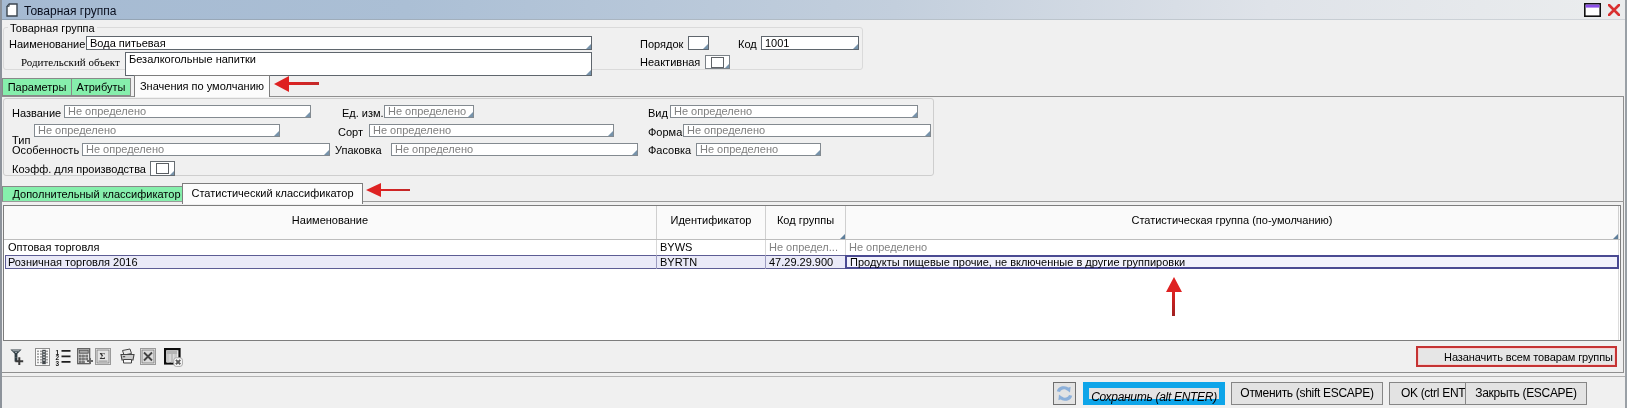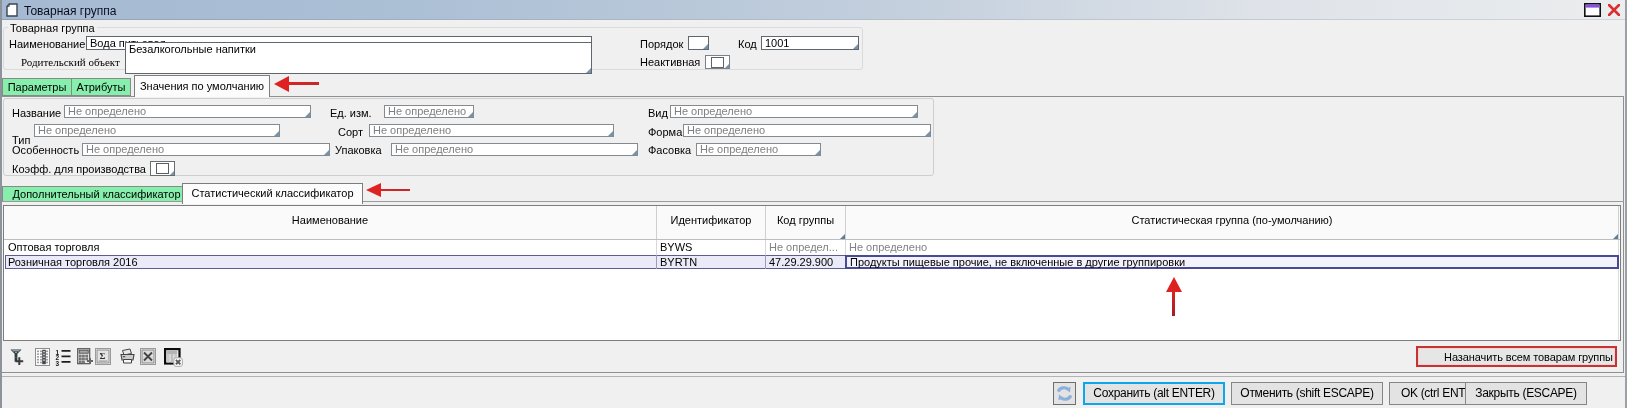--- a/index.html
+++ b/index.html
@@ -43,41 +43,41 @@
 <div class="lbl" style="left:9px;top:37px;">Наименование</div>
 <div class="inp" style="left:86px;top:36px;width:506px;height:14px;">Вода питьевая<i class="tri"></i></div>
 <div class="lbl" style="left:640px;top:37px;">Порядок</div>
 <div class="inp" style="left:688px;top:36px;width:21px;height:14px;">
     <i class="tri"></i>
   </div>
 <div class="lbl" style="left:738px;top:37px;">Код</div>
 <div class="inp" style="left:761px;top:36px;width:98px;height:14px;">1001<i class="tri"></i></div>
 
 <div class="lbl" style="left:21px;top:55px;font-family:Liberation Serif, serif;">Родительский объект</div>
-<div class="inp" style="left:125px;top:42px;width:467px;height:32px;">Безалкогольные напитки<i class="tri"></i></div>
+<div class="inp" style="left:125px;top:52px;width:467px;height:24px;">Безалкогольные напитки<i class="tri"></i></div>
 <div class="lbl" style="left:640px;top:55px;">Неактивная</div>
 <div class="ab" style="left:705px;top:55px;width:25px;height:14px;background:#fff;border:1px solid #7b8187;">
   <div class="ab" style="left:5px;top:1px;width:13px;height:11px;background:#fff;border:1px solid #606468;"></div>
   <i class="tri" style="border-left-width:4px;border-bottom-width:4px;"></i>
 </div>
 
 <div class="tab" style="left:2px;top:78px;width:70px;height:18px;line-height:17px;">Параметры</div>
 <div class="tab" style="left:71px;top:78px;width:60px;height:18px;line-height:17px;">Атрибуты</div>
 <div class="tabact" style="left:134px;top:75px;width:136px;height:22px;line-height:20px;text-align:center;">Значения по умолчанию</div>
 
 <div class="arrowhead" style="left:274px;top:76px;border-top:8px solid transparent;border-bottom:8px solid transparent;border-right:15px solid #de2222;"></div>
 <div class="ab" style="left:288px;top:82px;width:31px;height:3px;background:linear-gradient(to right,#de2222,#c32a2a);"></div>
 
 <div class="ab" style="left:1px;top:96px;width:1623px;height:277px;border:1px solid #8f8f8f;"></div>
 
 <div class="ab" style="left:3px;top:98px;width:931px;height:78px;border:1px solid #cecece;border-radius:3px;"></div>
 
 <div class="lbl" style="left:12px;top:106px;">Название</div>
 <div class="inp2" style="left:64px;top:105px;width:247px;height:13px;">Не определено<i class="tri"></i></div>
-<div class="lbl" style="left:330px;top:106px;">Ед. изм.</div>
+<div class="lbl" style="left:342px;top:106px;">Ед. изм.</div>
 <div class="inp2" style="left:384px;top:105px;width:90px;height:13px;">Не определено<i class="tri"></i></div>
 <div class="lbl" style="left:648px;top:106px;">Вид</div>
 <div class="inp2" style="left:670px;top:105px;width:248px;height:13px;">Не определено<i class="tri"></i></div>
 
 <div class="lbl" style="left:12px;top:125px;margin-top:8px;">Тип</div>
 <div class="inp2" style="left:34px;top:124px;width:246px;height:13px;">Не определено<i class="tri"></i></div>
 <div class="lbl" style="left:338px;top:125px;">Сорт</div>
 <div class="inp2" style="left:369px;top:124px;width:245px;height:13px;">Не определено<i class="tri"></i></div>
 <div class="lbl" style="left:648px;top:125px;">Форма</div>
 <div class="inp2" style="left:683px;top:124px;width:248px;height:13px;">Не определено<i class="tri"></i></div>
@@ -229,16 +229,16 @@
 <div class="ab" style="left:0;top:376px;width:1627px;height:1px;background:#b2b2b2;"></div>
 
 <div class="btn" style="left:1053px;top:382px;width:23px;height:23px;border:1px solid #6e6e6e;">
 <svg width="19" height="17" viewBox="0 0 19 17" style="margin-top:2px">
   <path d="M3.4 6.6 A 5.6 4.6 0 0 1 13.2 4.4" fill="none" stroke="#8cb0da" stroke-width="3.2"></path>
   <path d="M15.6 1.8 L15.0 7.6 L10.4 4.0 Z" fill="#8cb0da"></path>
   <path d="M15.6 10.4 A 5.6 4.6 0 0 1 5.8 12.6" fill="none" stroke="#8cb0da" stroke-width="3.2"></path>
   <path d="M3.4 15.2 L4.0 9.4 L8.6 13.0 Z" fill="#8cb0da"></path>
 </svg>
 </div>
-<div class="btn" style="left:1083px;top:382px;width:142px;height:23px;line-height:19px;border:2px solid #0ea5e9;">Сохранить (alt ENTER)</div>
+<div class="btn" style="left:1083px;top:382px;width:142px;height:23px;line-height:19px;border:6px solid #0ea5e9;font-style:italic;">Сохранить (alt ENTER)</div>
 <div class="btn" style="left:1231px;top:382px;width:152px;height:23px;line-height:21px;">Отменить (shift ESCAPE)</div>
 <div class="btn" style="left:1389px;top:382px;width:108px;height:23px;line-height:21px;">OK (ctrl ENTER)</div>
 <div class="btn" style="left:1465px;top:382px;width:122px;height:23px;line-height:21px;">Закрыть (ESCAPE)</div>
 
 </body></html>

